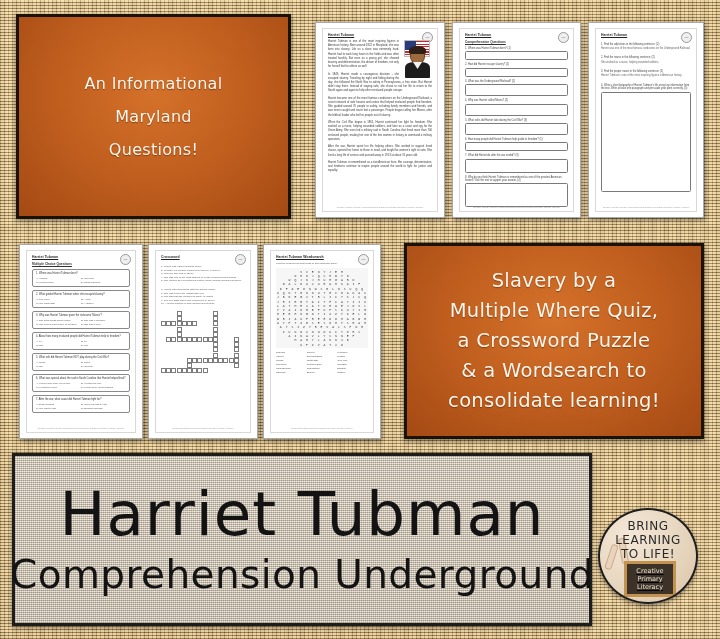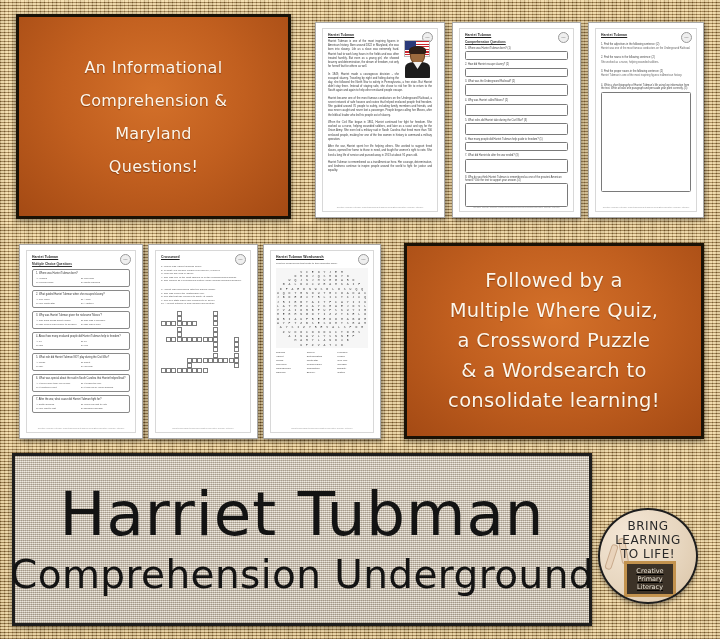--- a/index.html
+++ b/index.html
@@ -321,21 +321,20 @@
     border-radius: 3px;
   }
 </style>
 </head>
 <body>
 
 <div id="stage">
 
   <div class="promo" id="promo-top">
     <div class="line">An Informational</div>
-    <div class="line">Comprehension &amp;</div>
     <div class="line">Maryland</div>
     <div class="line">Questions!</div>
   </div>
 
   <div class="page" id="page-text">
     <div class="page-inner">
       <div class="stamp">CPL</div>
       <div class="pg-title">Harriet Tubman</div>
       <div class="illus">
         <div class="flag"></div>
@@ -638,21 +637,21 @@
             <div>Equality</div>
             <div>Justice</div>
           </div>
       </div>
 
       <div class="footer-note">www.teacherspayteachers.com/Store/Creative-Primary-Literacy</div>
     </div>
   </div>
 
   <div class="promo" id="promo-right">
-    <div class="line">Followed by a</div>
+    <div class="line">Slavery by a</div>
     <div class="line">Multiple Where Quiz,</div>
     <div class="line">a Crossword Puzzle</div>
     <div class="line">&amp; a Wordsearch to</div>
     <div class="line">consolidate learning!</div>
   </div>
 
   <div id="title-banner">
     <div id="title-main">Harriet Tubman</div>
     <div id="title-sub">Comprehension Underground</div>
   </div>

